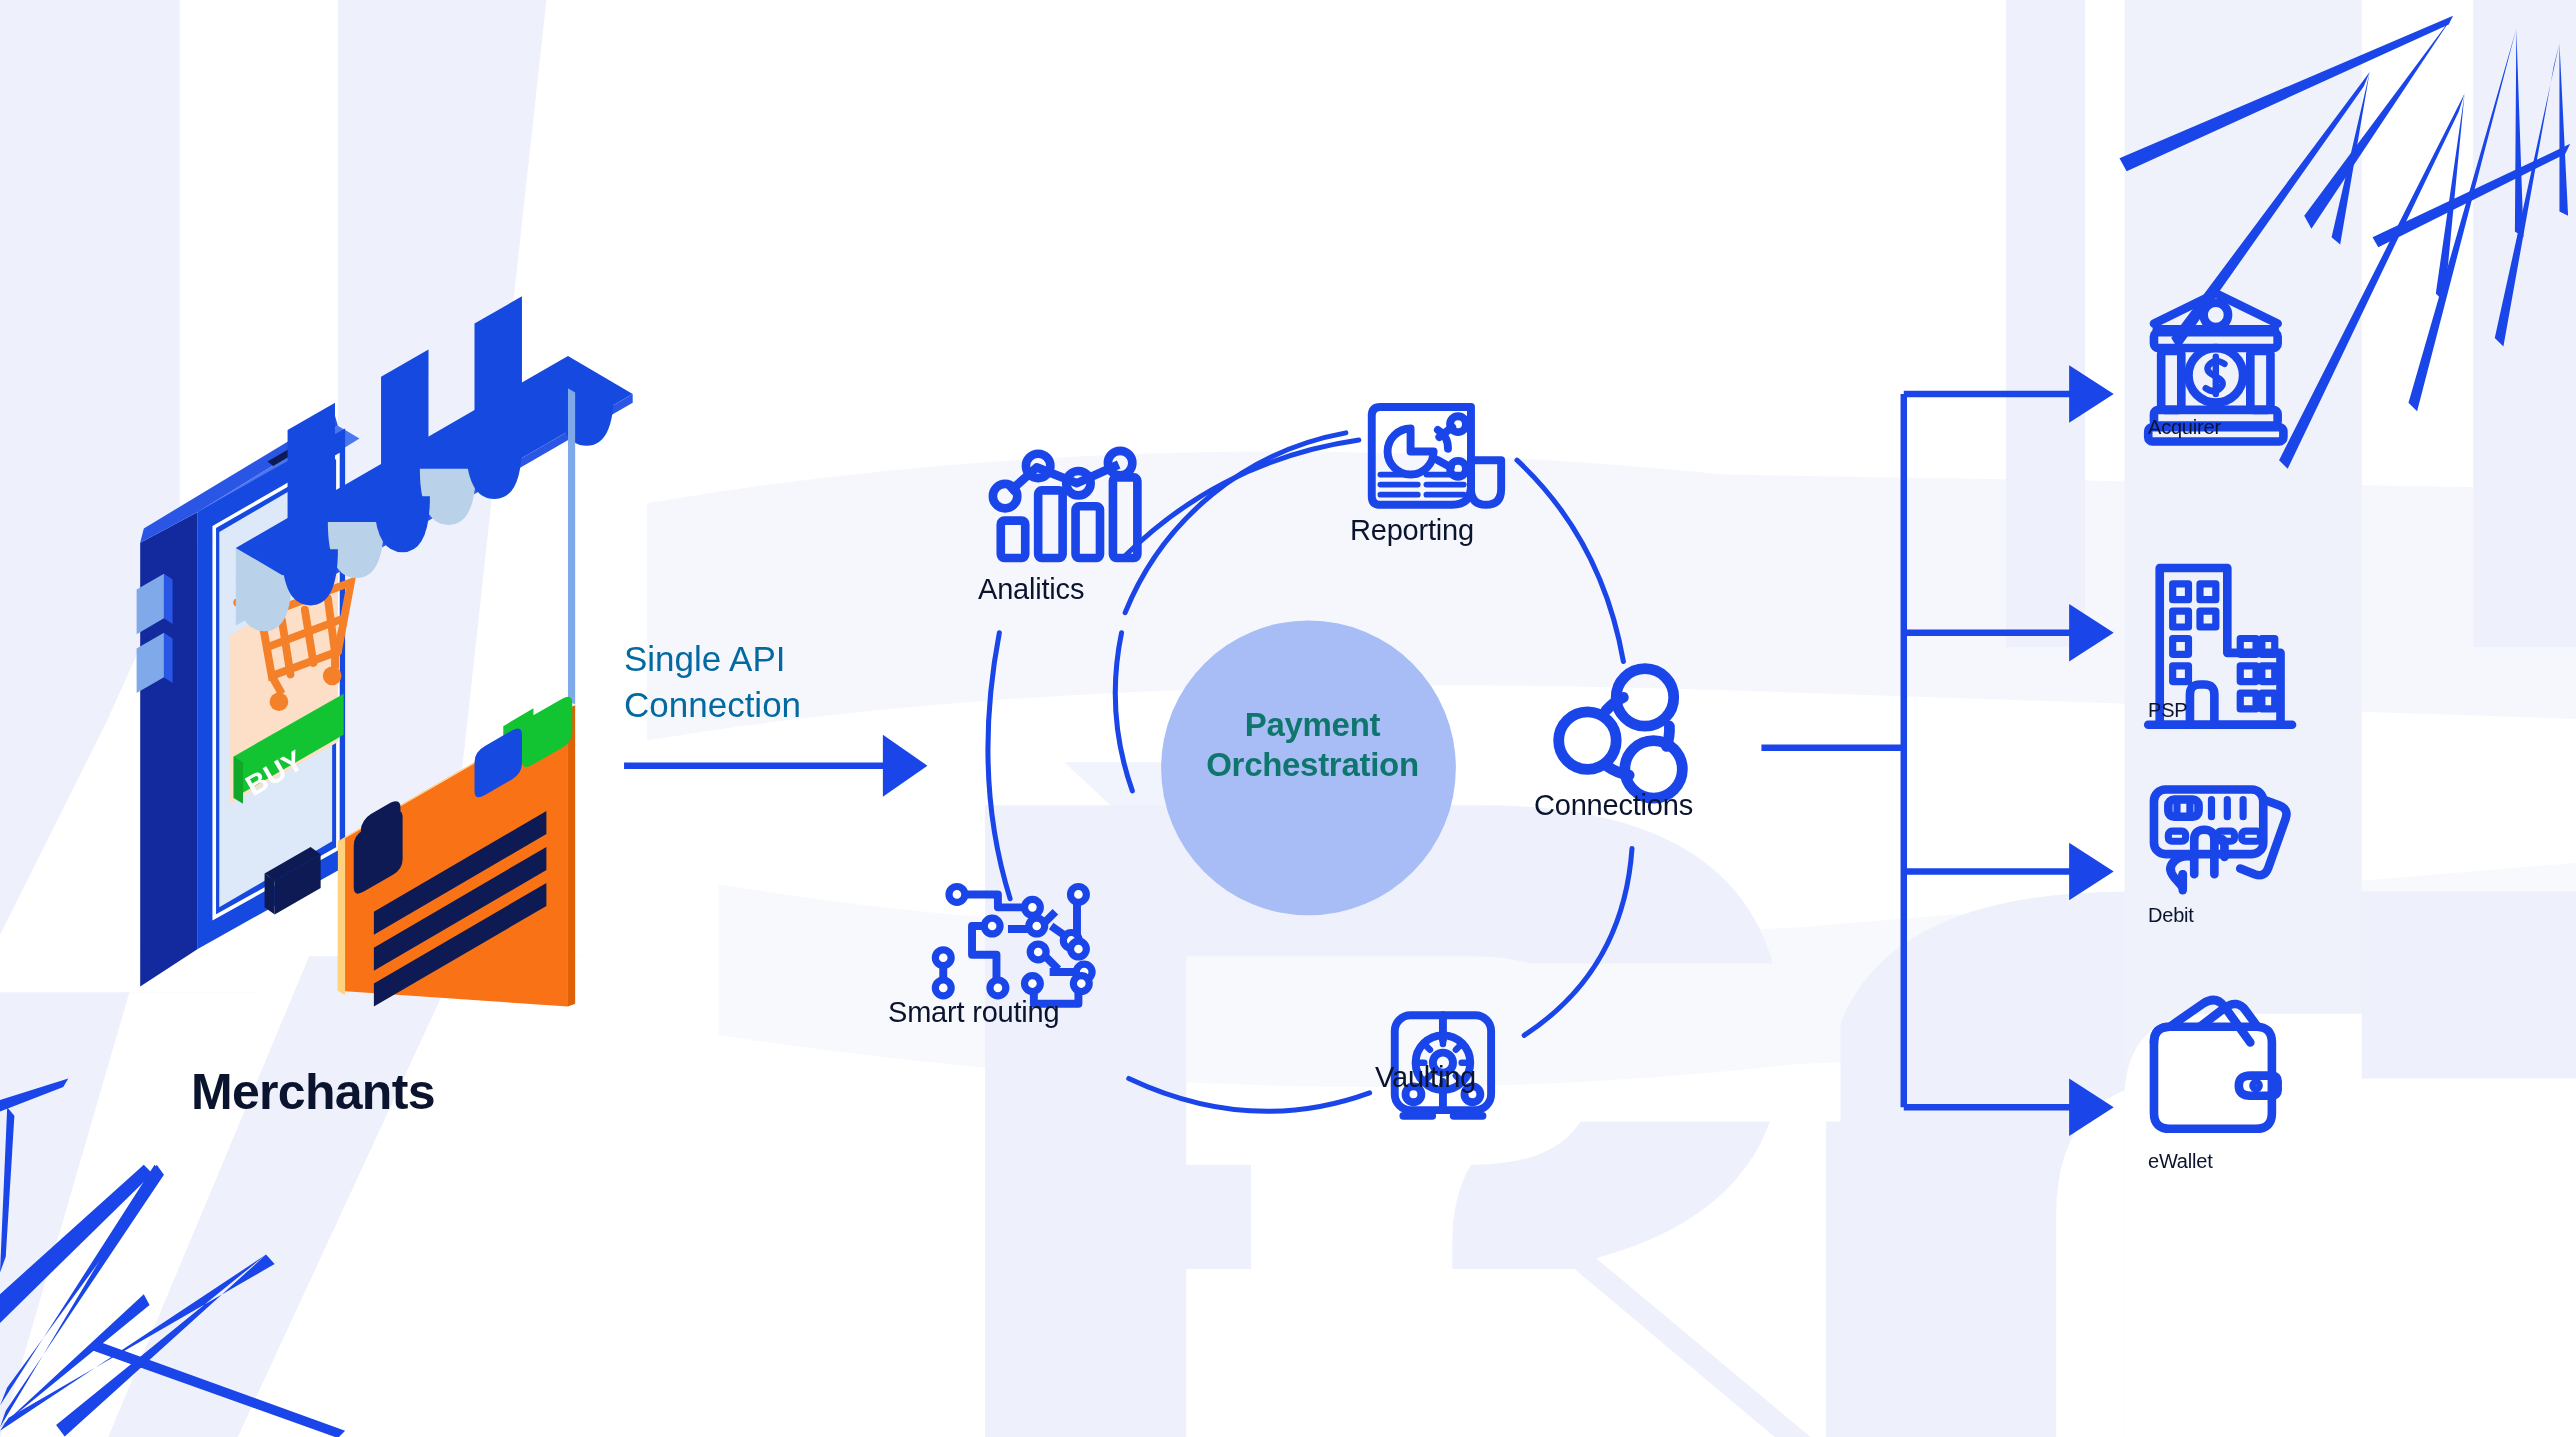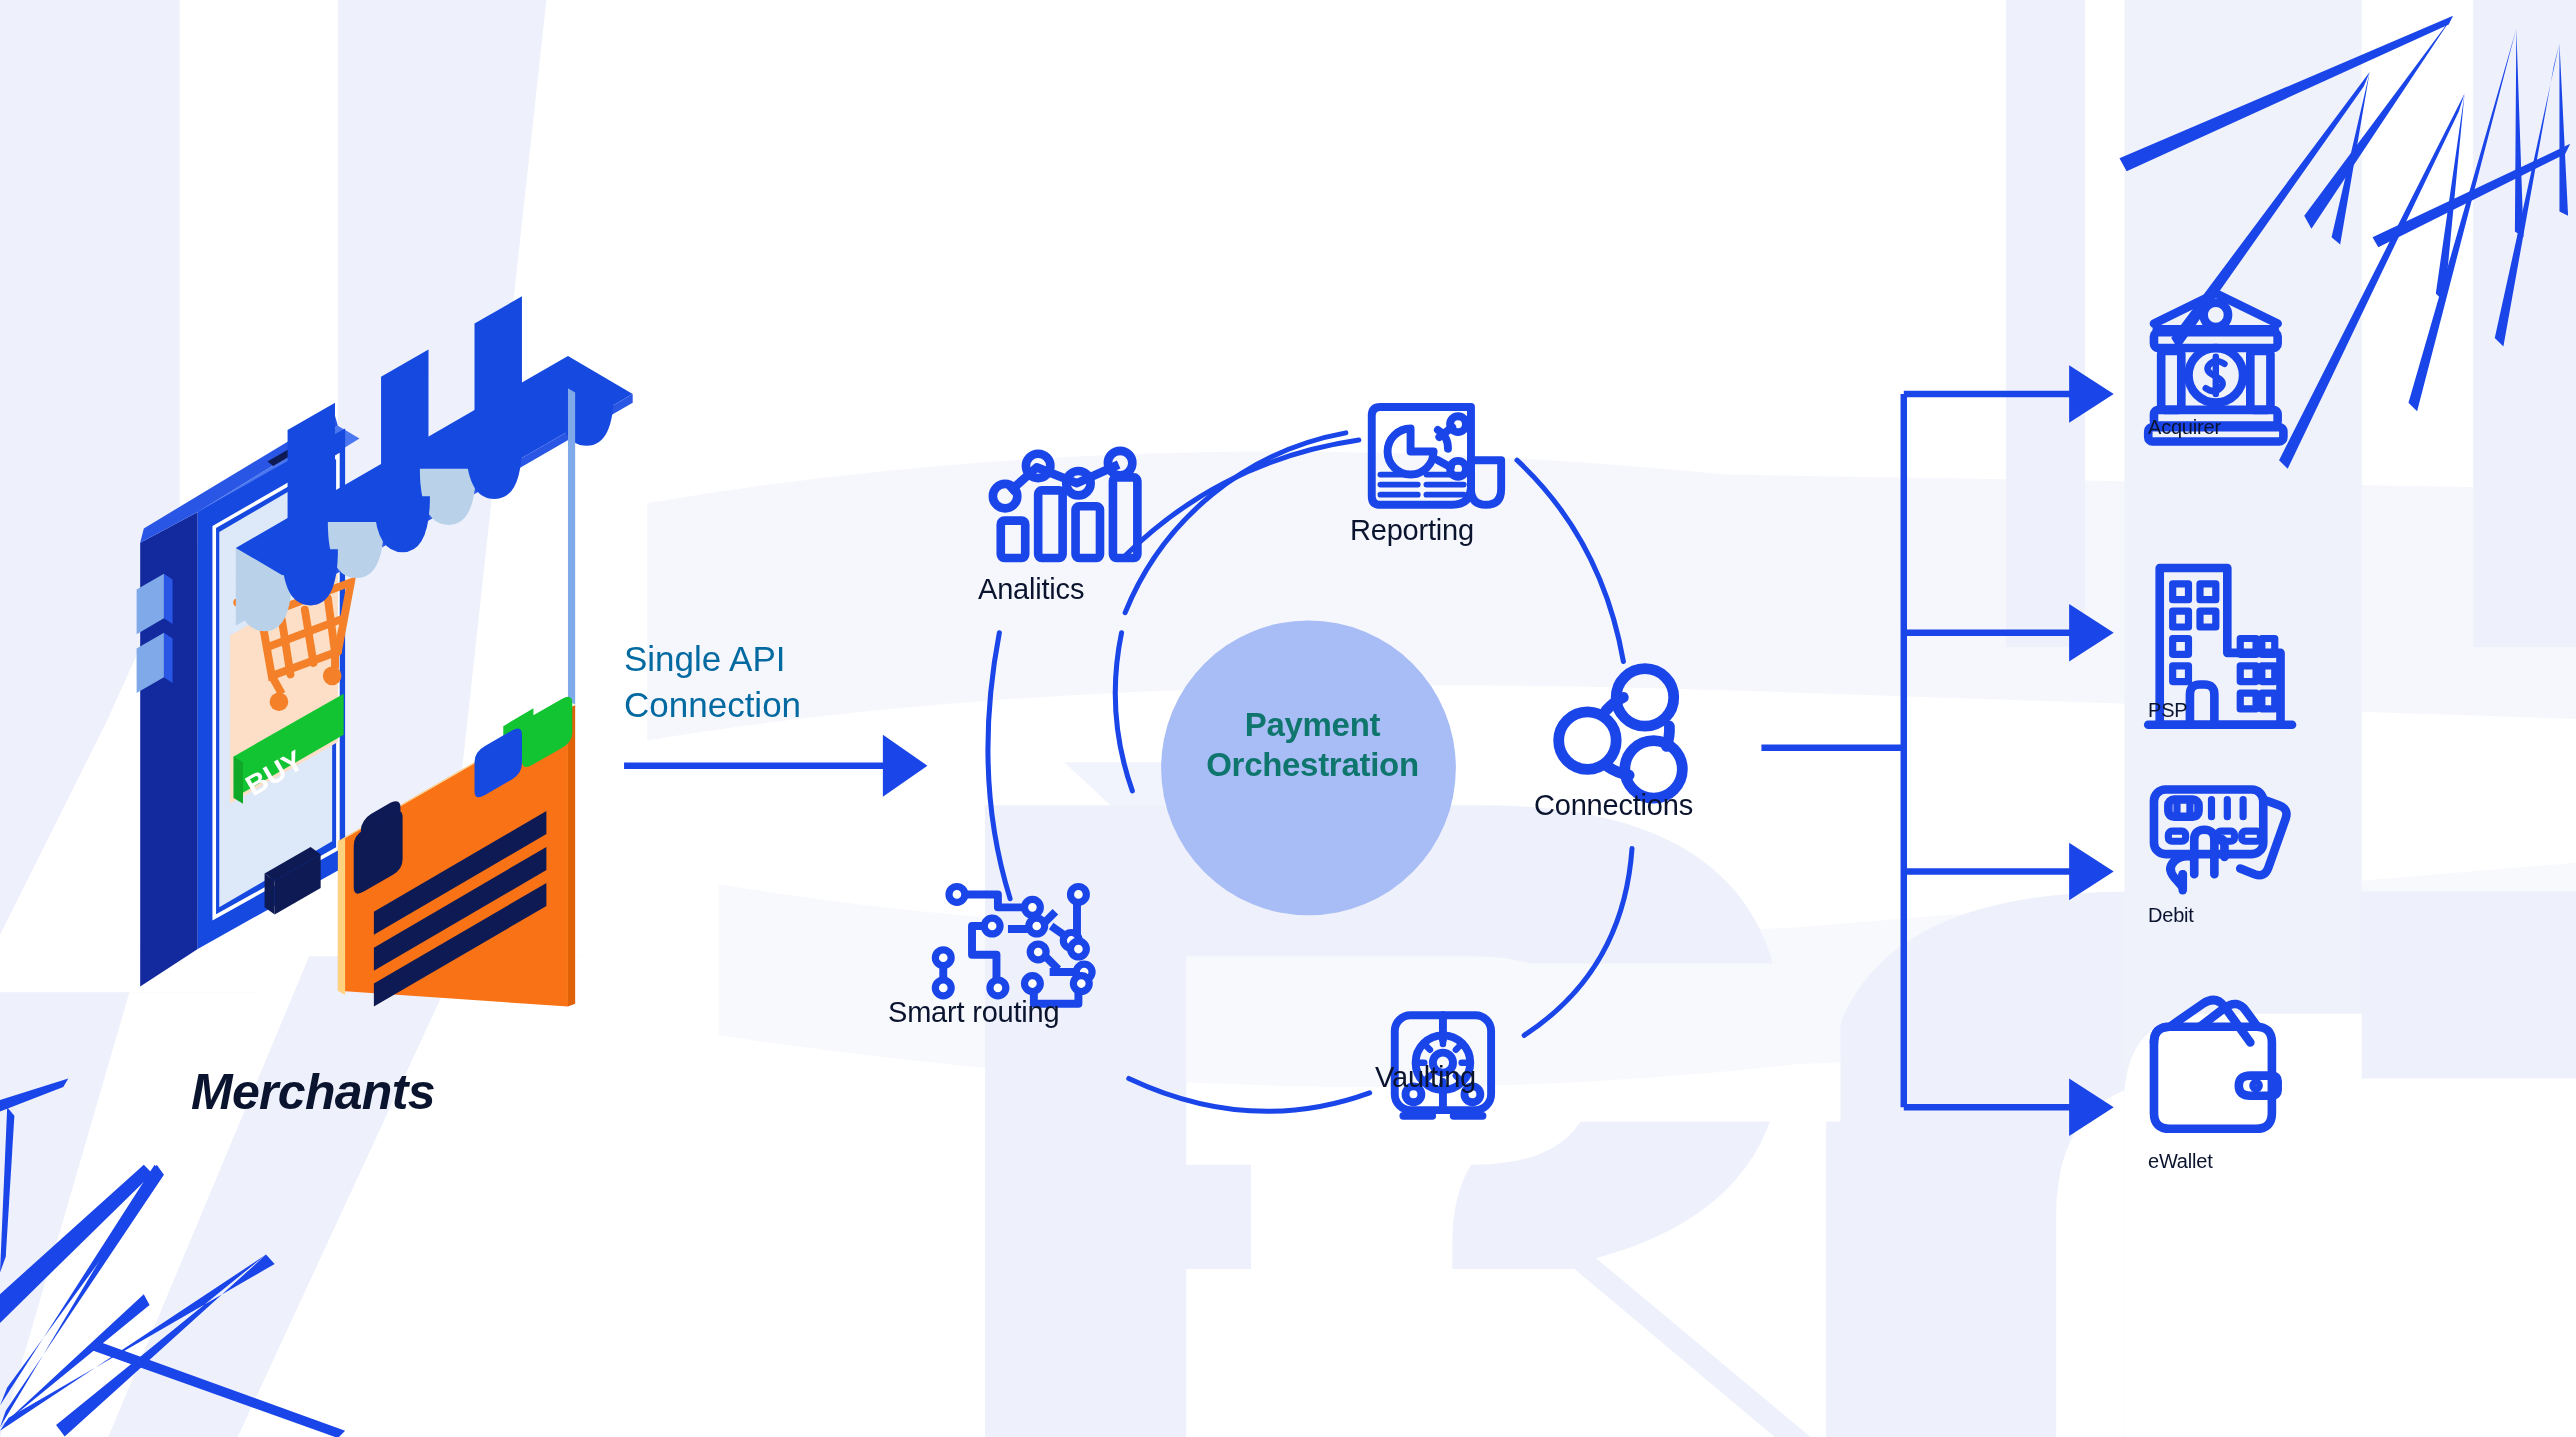--- a/index.html
+++ b/index.html
@@ -24,21 +24,20 @@
     letter-spacing:-0.2px;
   }
   .lbl.node { font-size:29px; }
   .lbl.dest { font-size:20px; }
 
   #merchants-label {
     left:191px; top:1063px;
     font-size:50px; font-weight:700;
     letter-spacing:-0.7px;
     color:#0b142e;
-    font-style:italic;
   }
   #single-api {
     position:absolute;
     left:624px; top:636px;
     font-size:35px; line-height:1.30;
     color:#0369a1; white-space:pre-line;
   }
   #center-text {
     position:absolute;
     left:1165px; top:705px;

